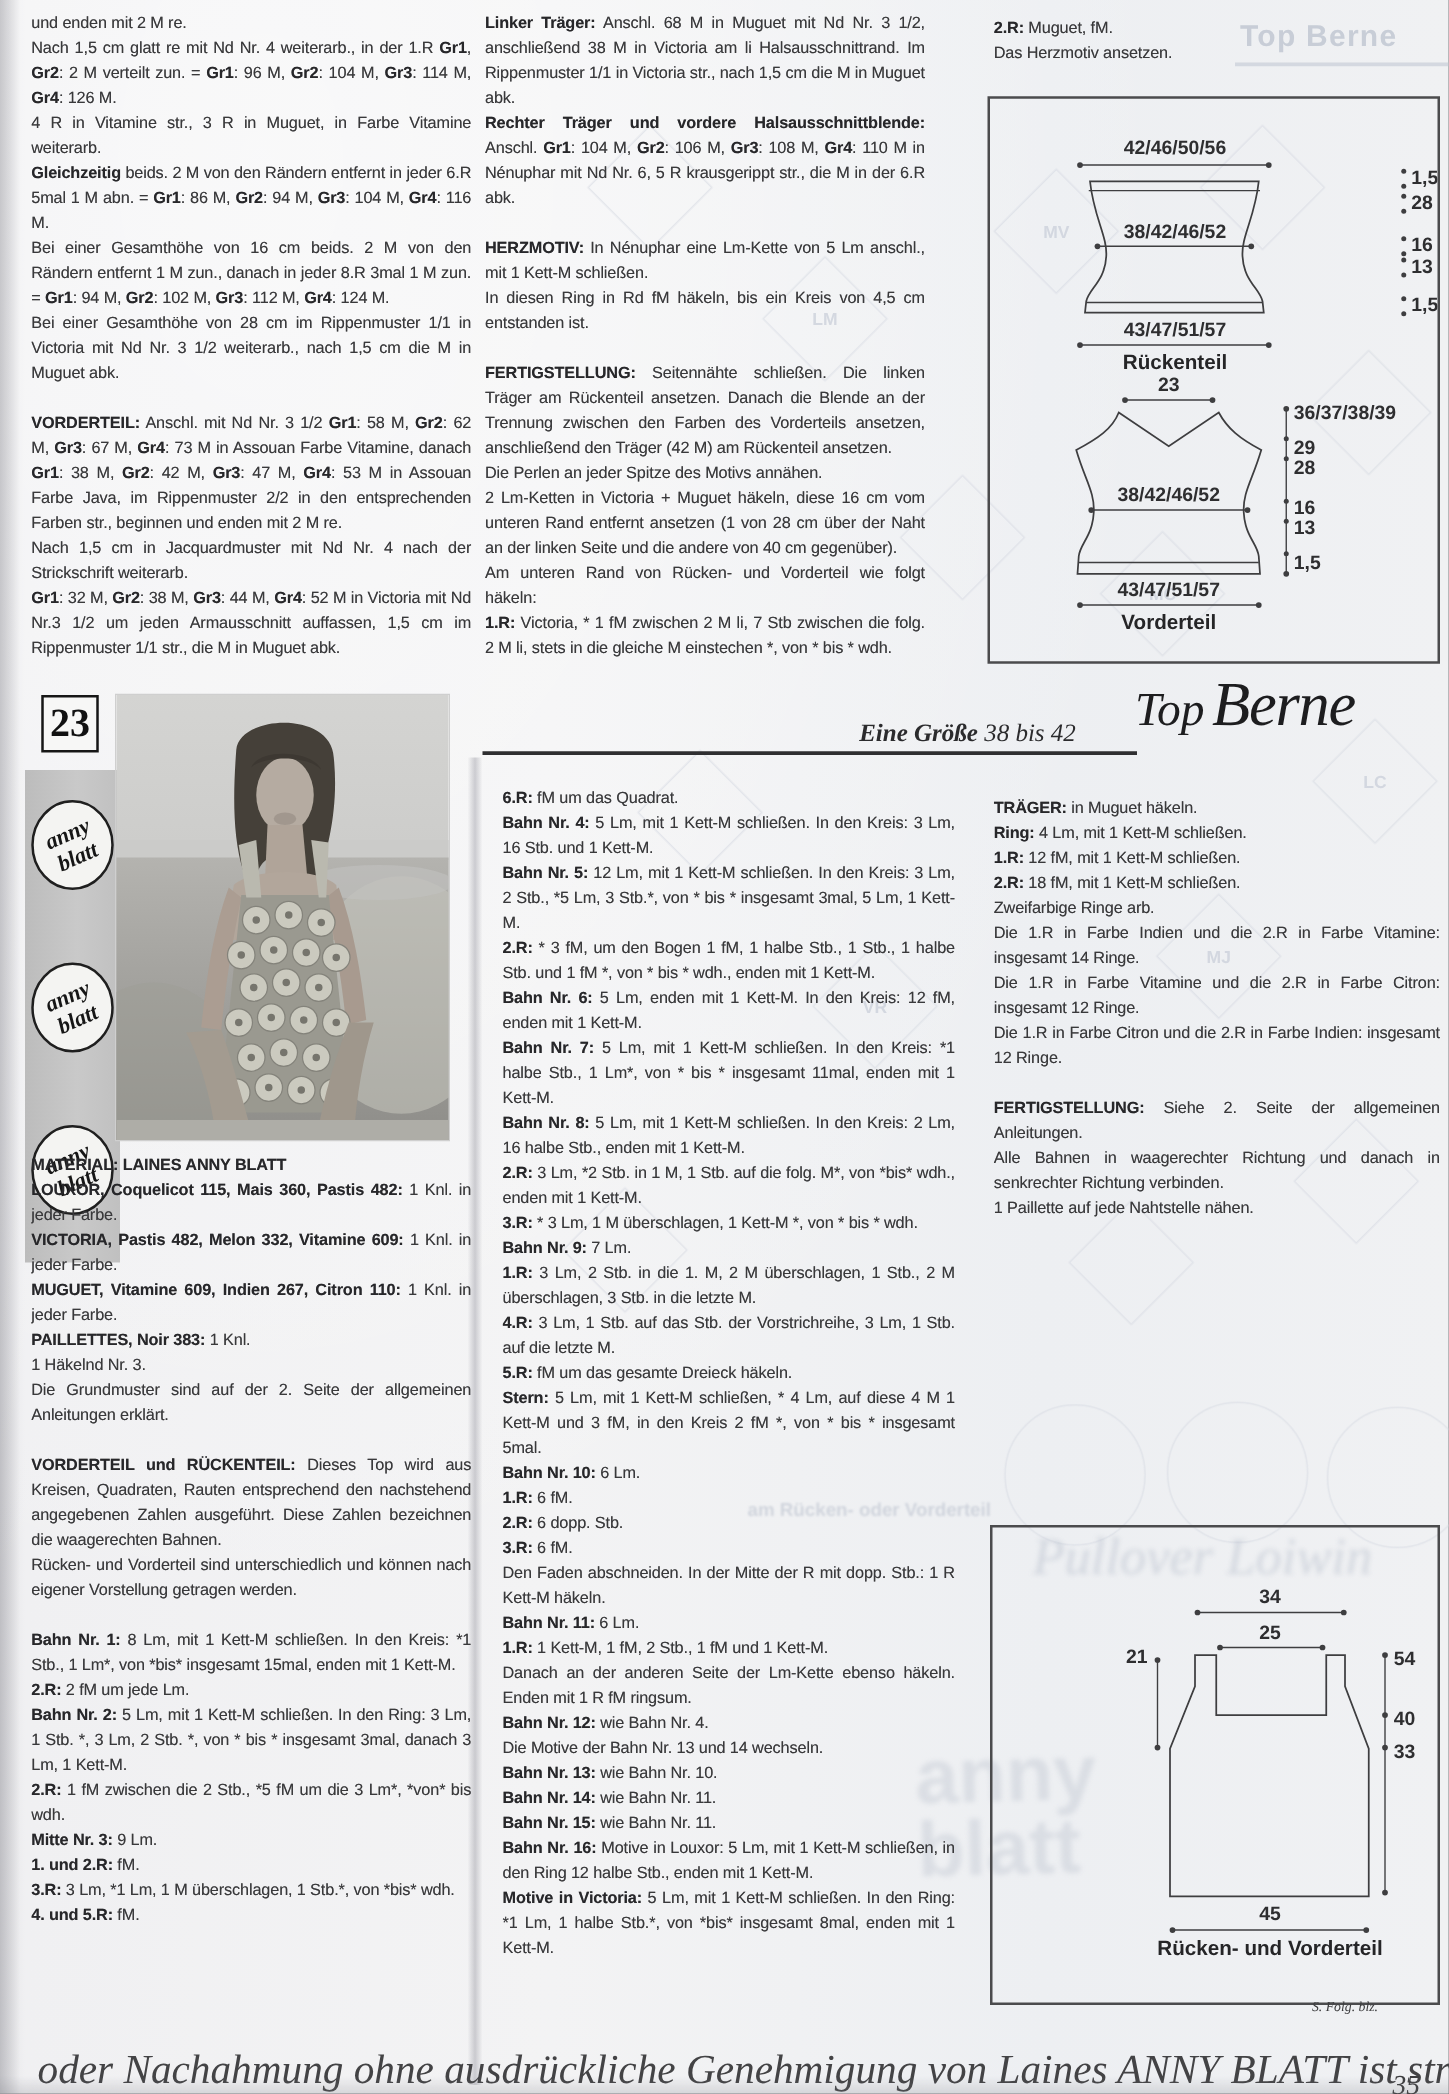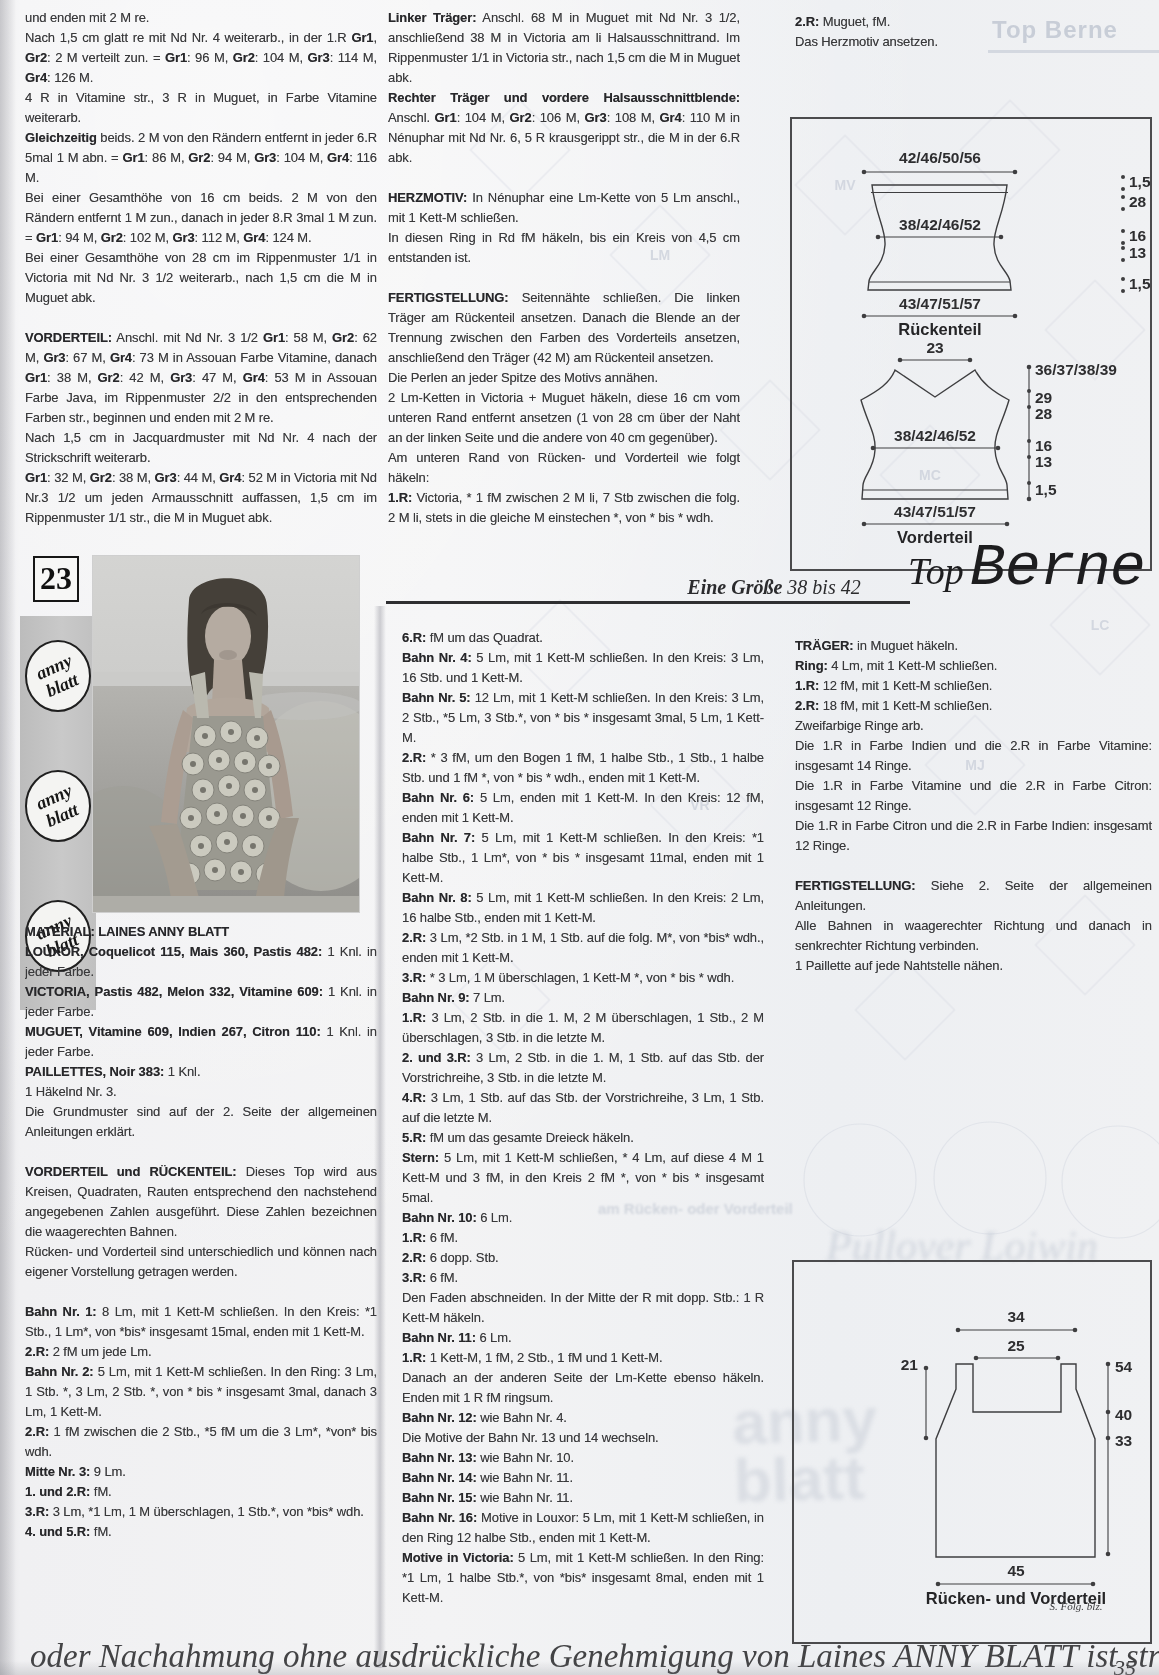--- a/index.html
+++ b/index.html
@@ -33,37 +33,37 @@
   .col b{font-weight:700;color:#27272a;}
 
   
   .size-note{position:absolute;left:640px;top:576px;width:268px;z-index:3;text-align:center;
     font-family:"Liberation Serif",serif;font-style:italic;font-size:20px;color:#2b2b2d;white-space:nowrap;}
   .size-note b{font-weight:700;}
   .head-rule{position:absolute;left:386px;top:601px;width:524px;height:3px;background:#2f2f31;z-index:3;}
   .title{position:absolute;left:908px;top:534px;width:260px;z-index:3;white-space:nowrap;
     font-family:"Liberation Serif",serif;font-style:italic;color:#1d1d1f;}
   .title .pre{font-size:38px;margin-right:6px;}
-  .title .name{font-size:60px;letter-spacing:-1px;font-family:Liberation Mono, monospace;}
+  .title .name{font-size:50px;letter-spacing:-1px;}
 
   
   .badge{position:absolute;left:33px;top:556px;width:46px;height:46px;z-index:3;background:#f7f7f6;
     border:2.5px solid #161616;box-sizing:border-box;text-align:center;line-height:40px;
     font-family:"Liberation Serif",serif;font-weight:700;font-size:32px;color:#111;}
 
   
   .strip{position:absolute;left:20px;top:616px;width:76px;height:394px;z-index:2;
     background:linear-gradient(90deg,#bcbcbc,#c9c9c9 55%,#c0c0c0);}
   .logo{position:absolute;left:3px;}
 
   
   .photo{position:absolute;left:93px;top:556px;width:266px;height:356px;z-index:2;box-shadow:0 0 0 1px #cfcfcf;}
 
   
-  .dbox{position:absolute;border:2px solid #4b4b4d;box-sizing:border-box;z-index:2;background:transparent;margin-top:40px;}
+  .dbox{position:absolute;border:2px solid #4b4b4d;box-sizing:border-box;z-index:2;background:transparent;}
   .box1{left:790px;top:77px;width:362px;height:454px;}
   .box2{left:792px;top:1220px;width:360px;height:384px;padding-left:36px;}
   .sline{stroke:#3e3e40;stroke-width:1.4;fill:none;}
   .dline{stroke:#3e3e40;stroke-width:1.1;}
   .dot{fill:#3e3e40;}
   .dimtxt{font-family:"Liberation Sans",sans-serif;font-size:15.5px;font-weight:700;fill:#2e2e30;}
   .cap{font-family:"Liberation Sans",sans-serif;font-size:16.5px;font-weight:700;fill:#252527;}
 
   
   .gutter{position:absolute;left:374px;top:606px;width:12px;height:1062px;z-index:2;
@@ -172,21 +172,20 @@
       <p><b>Bahn Nr. 4:</b> 5 Lm, mit 1 Kett-M schließen. In den Kreis: 3 Lm, 16 Stb. und 1 Kett-M.</p>
       <p><b>Bahn Nr. 5:</b> 12 Lm, mit 1 Kett-M schließen. In den Kreis: 3 Lm, 2 Stb., *5 Lm, 3 Stb.*, von * bis * insgesamt 3mal, 5 Lm, 1 Kett-M.</p>
       <p><b>2.R:</b> * 3 fM, um den Bogen 1 fM, 1 halbe Stb., 1 Stb., 1 halbe Stb. und 1 fM *, von * bis * wdh., enden mit 1 Kett-M.</p>
       <p><b>Bahn Nr. 6:</b> 5 Lm, enden mit 1 Kett-M. In den Kreis: 12 fM, enden mit 1 Kett-M.</p>
       <p><b>Bahn Nr. 7:</b> 5 Lm, mit 1 Kett-M schließen. In den Kreis: *1 halbe Stb., 1 Lm*, von * bis * insgesamt 11mal, enden mit 1 Kett-M.</p>
       <p><b>Bahn Nr. 8:</b> 5 Lm, mit 1 Kett-M schließen. In den Kreis: 2 Lm, 16 halbe Stb., enden mit 1 Kett-M.</p>
       <p><b>2.R:</b> 3 Lm, *2 Stb. in 1 M, 1 Stb. auf die folg. M*, von *bis* wdh., enden mit 1 Kett-M.</p>
       <p><b>3.R:</b> * 3 Lm, 1 M überschlagen, 1 Kett-M *, von * bis * wdh.</p>
       <p><b>Bahn Nr. 9:</b> 7 Lm.</p>
       <p><b>1.R:</b> 3 Lm, 2 Stb. in die 1. M, 2 M überschlagen, 1 Stb., 2 M überschlagen, 3 Stb. in die letzte M.</p>
-      <p><b>2. und 3.R:</b> 3 Lm, 2 Stb. in die 1. M, 1 Stb. auf das Stb. der Vorstrichreihe, 3 Stb. in die letzte M.</p>
       <p><b>4.R:</b> 3 Lm, 1 Stb. auf das Stb. der Vorstrichreihe, 3 Lm, 1 Stb. auf die letzte M.</p>
       <p><b>5.R:</b> fM um das gesamte Dreieck häkeln.</p>
       <p><b>Stern:</b> 5 Lm, mit 1 Kett-M schließen, * 4 Lm, auf diese 4 M 1 Kett-M und 3 fM, in den Kreis 2 fM *, von * bis * insgesamt 5mal.</p>
       <p><b>Bahn Nr. 10:</b> 6 Lm.</p>
       <p><b>1.R:</b> 6 fM.</p>
       <p><b>2.R:</b> 6 dopp. Stb.</p>
       <p><b>3.R:</b> 6 fM.</p>
       <p>Den Faden abschneiden. In der Mitte der R mit dopp. Stb.: 1 R Kett-M häkeln.</p>
       <p><b>Bahn Nr. 11:</b> 6 Lm.</p>
       <p><b>1.R:</b> 1 Kett-M, 1 fM, 2 Stb., 1 fM und 1 Kett-M.</p>

